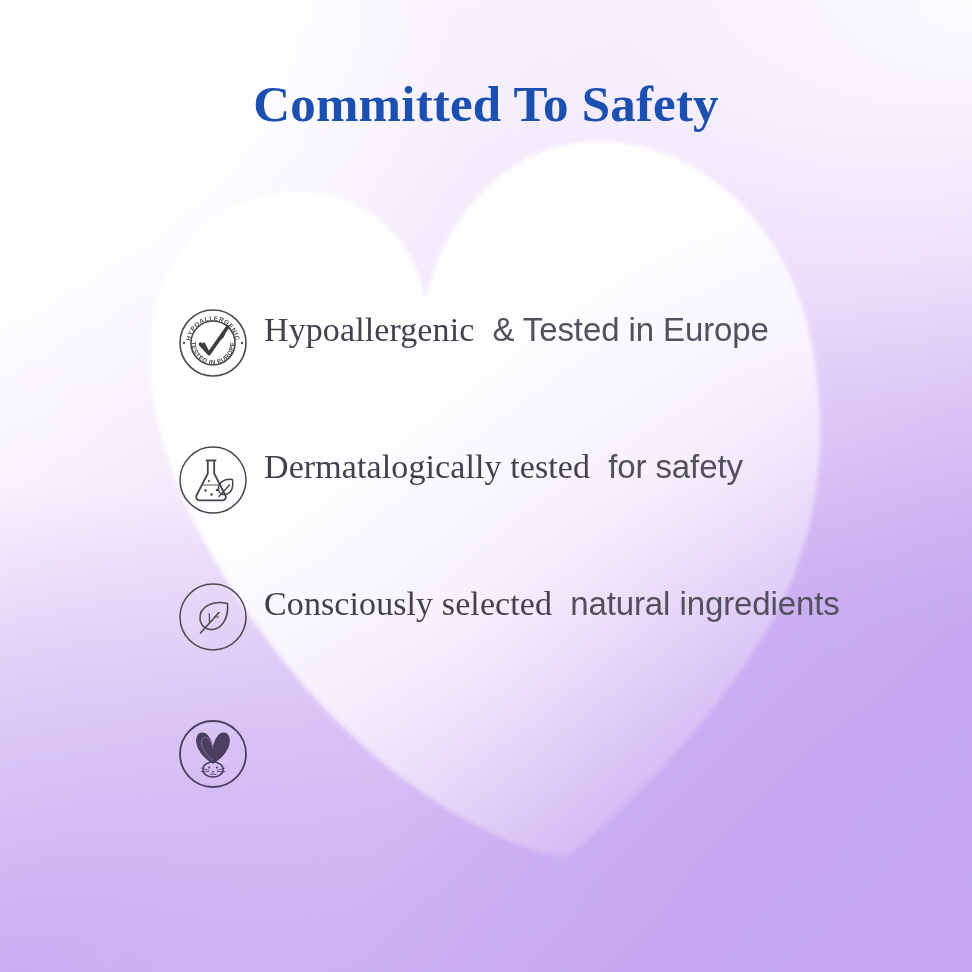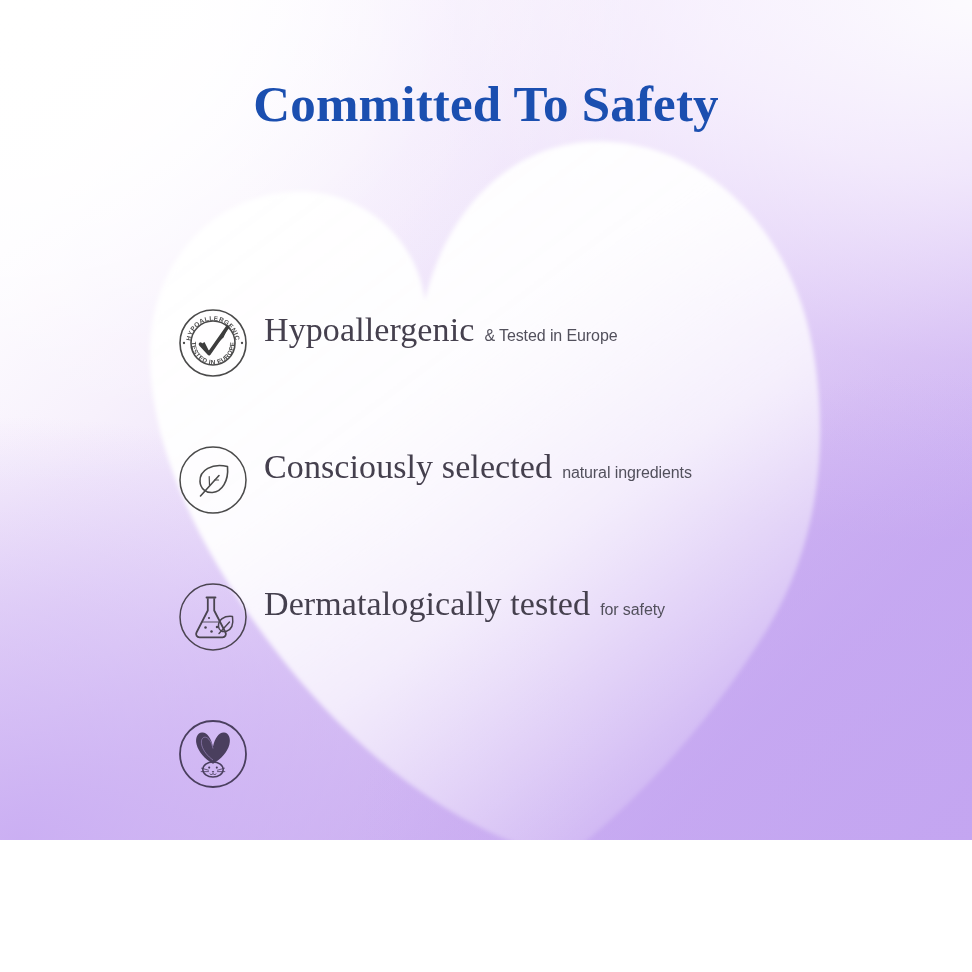--- a/index.html
+++ b/index.html
@@ -3,21 +3,21 @@
 <meta charset="utf-8">
 <style>
   html, body {
     margin: 0;
     padding: 0;
     background: #ffffff;
   }
   #stage {
     position: relative;
     width: 972px;
-    height: 840px;
+    height: 972px;
     overflow: hidden;
     font-family: "Liberation Sans", sans-serif;
     background: #7dd3fc;
   }
 
   
   .bg-base {
     position: absolute;
     inset: 0;
     background: linear-gradient(135deg,
@@ -127,25 +127,25 @@
   }
   .claim-strong {
     font-family: "Liberation Serif", "DejaVu Serif", serif;
     font-size: 34px;
     font-weight: 400;
     color: #45404e;
     letter-spacing: 0.1px;
   }
   .claim-rest {
     font-family: "Liberation Sans", sans-serif;
-    font-size: 16px;
+    font-size: 33px;
     font-weight: 400;
     color: #52505c;
     letter-spacing: -0.1px;
-    margin-left: 10px;
+    margin-left: 18px;
   }
 </style>
 </head>
 <body>
 
 <div id="stage">
 
   <div class="bg-base"></div>
   <div class="bg-tint-tr"></div>
   <div class="bg-tint-tl"></div>
@@ -208,38 +208,20 @@
         </svg>
       </div>
       <div class="claim-text">
         <span class="claim-strong">Hypoallergenic</span><span class="claim-rest">&amp; Tested in Europe</span>
       </div>
     </div>
 
     <div class="claim-row">
       <div class="claim-icon">
         <svg viewBox="0 0 70 70" xmlns="http://www.w3.org/2000/svg">
-          <circle cx="35" cy="35" r="33" fill="none" stroke="#4a4a4a" stroke-width="1.5"></circle>
-          <path d="M 49.5 21.5
-                   C 34 18, 21.5 25, 22 36.5
-                   C 22.3 43.5, 28 48, 34.5 47.5
-                   C 44 46.8, 50.8 36, 49.5 21.5 Z" fill="none" stroke="#4a4a4a" stroke-width="1.6" stroke-linejoin="round"></path>
-          <path d="M 22.5 51 L 41 30.5" fill="none" stroke="#4a4a4a" stroke-width="1.6" stroke-linecap="round"></path>
-          <path d="M 31.5 40.5 L 31.2 31.5" fill="none" stroke="#4a4a4a" stroke-width="1.2" stroke-linecap="round"></path>
-          <path d="M 36.5 35 L 40.5 35" fill="none" stroke="#4a4a4a" stroke-width="1.2" stroke-linecap="round"></path>
-        </svg>
-      </div>
-      <div class="claim-text">
-        <span class="claim-strong">Consciously selected</span><span class="claim-rest">natural ingredients</span>
-      </div>
-    </div>
-
-    <div class="claim-row">
-      <div class="claim-icon">
-        <svg viewBox="0 0 70 70" xmlns="http://www.w3.org/2000/svg">
           <circle cx="35" cy="35" r="33" fill="none" stroke="#4a4450" stroke-width="1.5"></circle>
 
           <path d="M 28.5 15.5 L 37.5 15.5" stroke="#4a4450" stroke-width="1.8" stroke-linecap="round" fill="none"></path>
           <path d="M 29.8 16.2 L 29.8 28.5 L 18.5 50.5
                    C 17.3 52.8, 18.9 55.4, 21.5 55.4
                    L 44.5 55.4
                    C 47.1 55.4, 48.7 52.8, 47.5 50.5
                    L 36.2 28.5 L 36.2 16.2" fill="none" stroke="#4a4450" stroke-width="1.8" stroke-linejoin="round"></path>
           <path d="M 24.2 40.0 L 41.8 40.0" stroke="#4a4450" stroke-width="1.2" fill="none" opacity="0.75"></path>
           <circle cx="27.5" cy="45.5" r="1.25" fill="#4a4450"></circle>
@@ -255,20 +237,38 @@
         </svg>
       </div>
       <div class="claim-text">
         <span class="claim-strong">Dermatalogically tested</span><span class="claim-rest">for safety</span>
       </div>
     </div>
 
     <div class="claim-row">
       <div class="claim-icon">
         <svg viewBox="0 0 70 70" xmlns="http://www.w3.org/2000/svg">
+          <circle cx="35" cy="35" r="33" fill="none" stroke="#4a4a4a" stroke-width="1.5"></circle>
+          <path d="M 49.5 21.5
+                   C 34 18, 21.5 25, 22 36.5
+                   C 22.3 43.5, 28 48, 34.5 47.5
+                   C 44 46.8, 50.8 36, 49.5 21.5 Z" fill="none" stroke="#4a4a4a" stroke-width="1.6" stroke-linejoin="round"></path>
+          <path d="M 22.5 51 L 41 30.5" fill="none" stroke="#4a4a4a" stroke-width="1.6" stroke-linecap="round"></path>
+          <path d="M 31.5 40.5 L 31.2 31.5" fill="none" stroke="#4a4a4a" stroke-width="1.2" stroke-linecap="round"></path>
+          <path d="M 36.5 35 L 40.5 35" fill="none" stroke="#4a4a4a" stroke-width="1.2" stroke-linecap="round"></path>
+        </svg>
+      </div>
+      <div class="claim-text">
+        <span class="claim-strong">Consciously selected</span><span class="claim-rest">natural ingredients</span>
+      </div>
+    </div>
+
+    <div class="claim-row">
+      <div class="claim-icon">
+        <svg viewBox="0 0 70 70" xmlns="http://www.w3.org/2000/svg">
           <circle cx="35" cy="35" r="33" fill="none" stroke="#4a3f5e" stroke-width="1.8"></circle>
 
           <path d="M 35 27.5
                    C 33.0 19.0, 29.0 13.2, 24.0 13.6
                    C 19.4 14.0, 17.0 19.0, 18.6 25.6
                    C 20.4 32.8, 26.6 40.0, 35 44.8
                    C 43.4 40.0, 49.6 32.8, 51.4 25.6
                    C 53.0 19.0, 50.6 14.0, 46.0 13.6
                    C 41.0 13.2, 37.0 19.0, 35 27.5 Z" fill="#4a3f5e"></path>
           <path d="M 35 29.5 C 33.6 23.5, 31.0 18.5, 27.3 18.2

